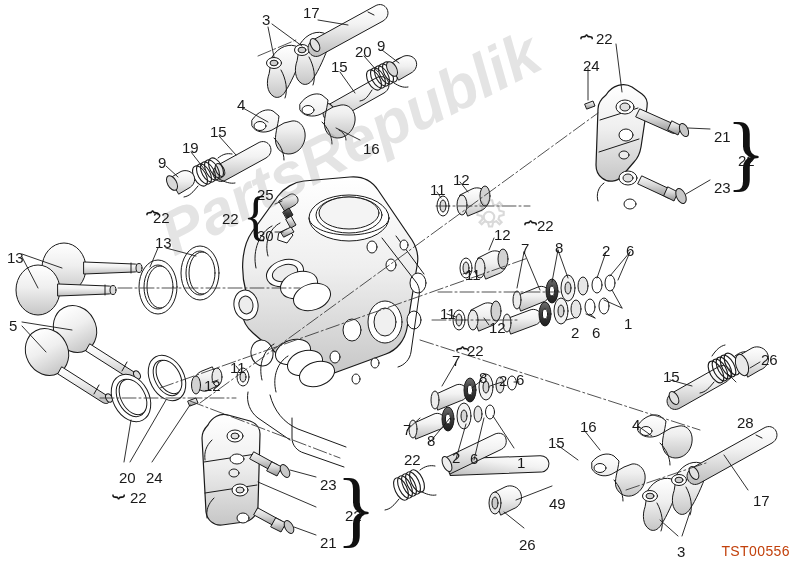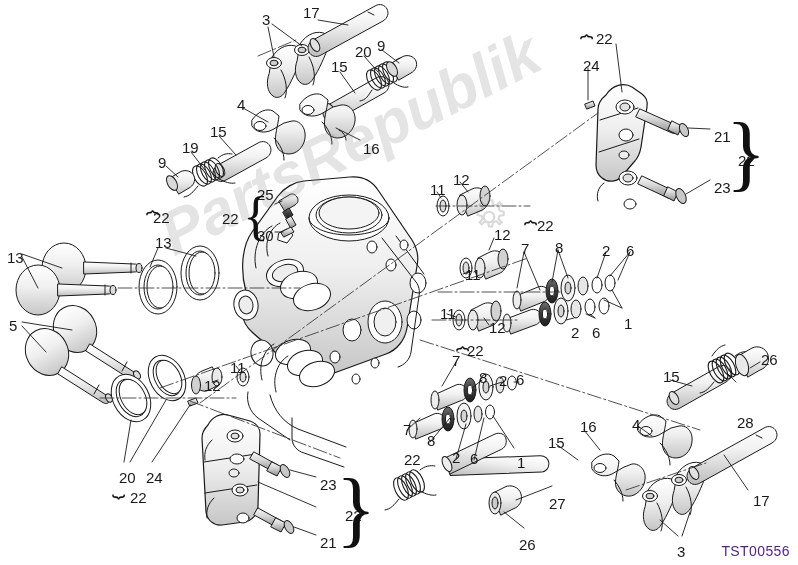--- a/index.html
+++ b/index.html
@@ -26,21 +26,21 @@
   }
   .brace.vert{
     font-size:15px;
   }
   #partcode{
     position:absolute;
     right:8px;
     bottom:6px;
     font-family:"Liberation Sans",sans-serif;
     font-size:14px;
-    color:#4c1d95;
+    color:#c2410c;
     letter-spacing:.4px;
   }
   .wm{
     position:absolute;
     left:148px;
     top:206px;
     font-family:"Liberation Sans",sans-serif;
     font-size:62px;
     font-weight:bold;
     font-style:italic;
@@ -685,21 +685,21 @@
       <div class="callout" style="left: 320px; top: 477px;">23</div>
       <div class="callout" style="left: 345px; top: 508px;">22</div>
       <div class="callout" style="left: 320px; top: 535px;">21</div>
       <div class="callout" style="left: 548px; top: 435px;">15</div>
       <div class="callout" style="left: 580px; top: 419px;">16</div>
       <div class="callout" style="left: 632px; top: 417px;">4</div>
       <div class="callout" style="left: 663px; top: 369px;">15</div>
       <div class="callout" style="left: 737px; top: 391px; margin-top: 24px;">28</div>
       <div class="callout" style="left: 761px; top: 352px;">26</div>
       <div class="callout" style="left: 753px; top: 493px;">17</div>
-      <div class="callout" style="left: 549px; top: 496px;">27</div>
+      <div class="callout" style="left: 549px; top: 496px;">49</div>
       <div class="callout" style="left: 519px; top: 537px;">26</div>
       <div class="callout" style="left: 677px; top: 544px;">3</div>
     </div>
 
   <div id="brace-layer">
       <div class="brace" style="left: 146px; top: 212px; width: 30px; font-size: 22px; letter-spacing: -2px;">⏞</div>
       <div class="brace vert" style="left: 243px; top: 196px; font-size: 54px; line-height: 40px; font-weight: 300;">{</div>
       <div class="brace" style="left: 524px; top: 222px; width: 46px; font-size: 22px; letter-spacing: -2px;">⏞</div>
       <div class="brace" style="left: 580px; top: 36px; width: 42px; font-size: 22px; letter-spacing: -2px;">⏞</div>
       <div class="brace vert" style="left: 726px; top: 122px; font-size: 83.7px; line-height: 62px; font-weight: 300;">}</div>

